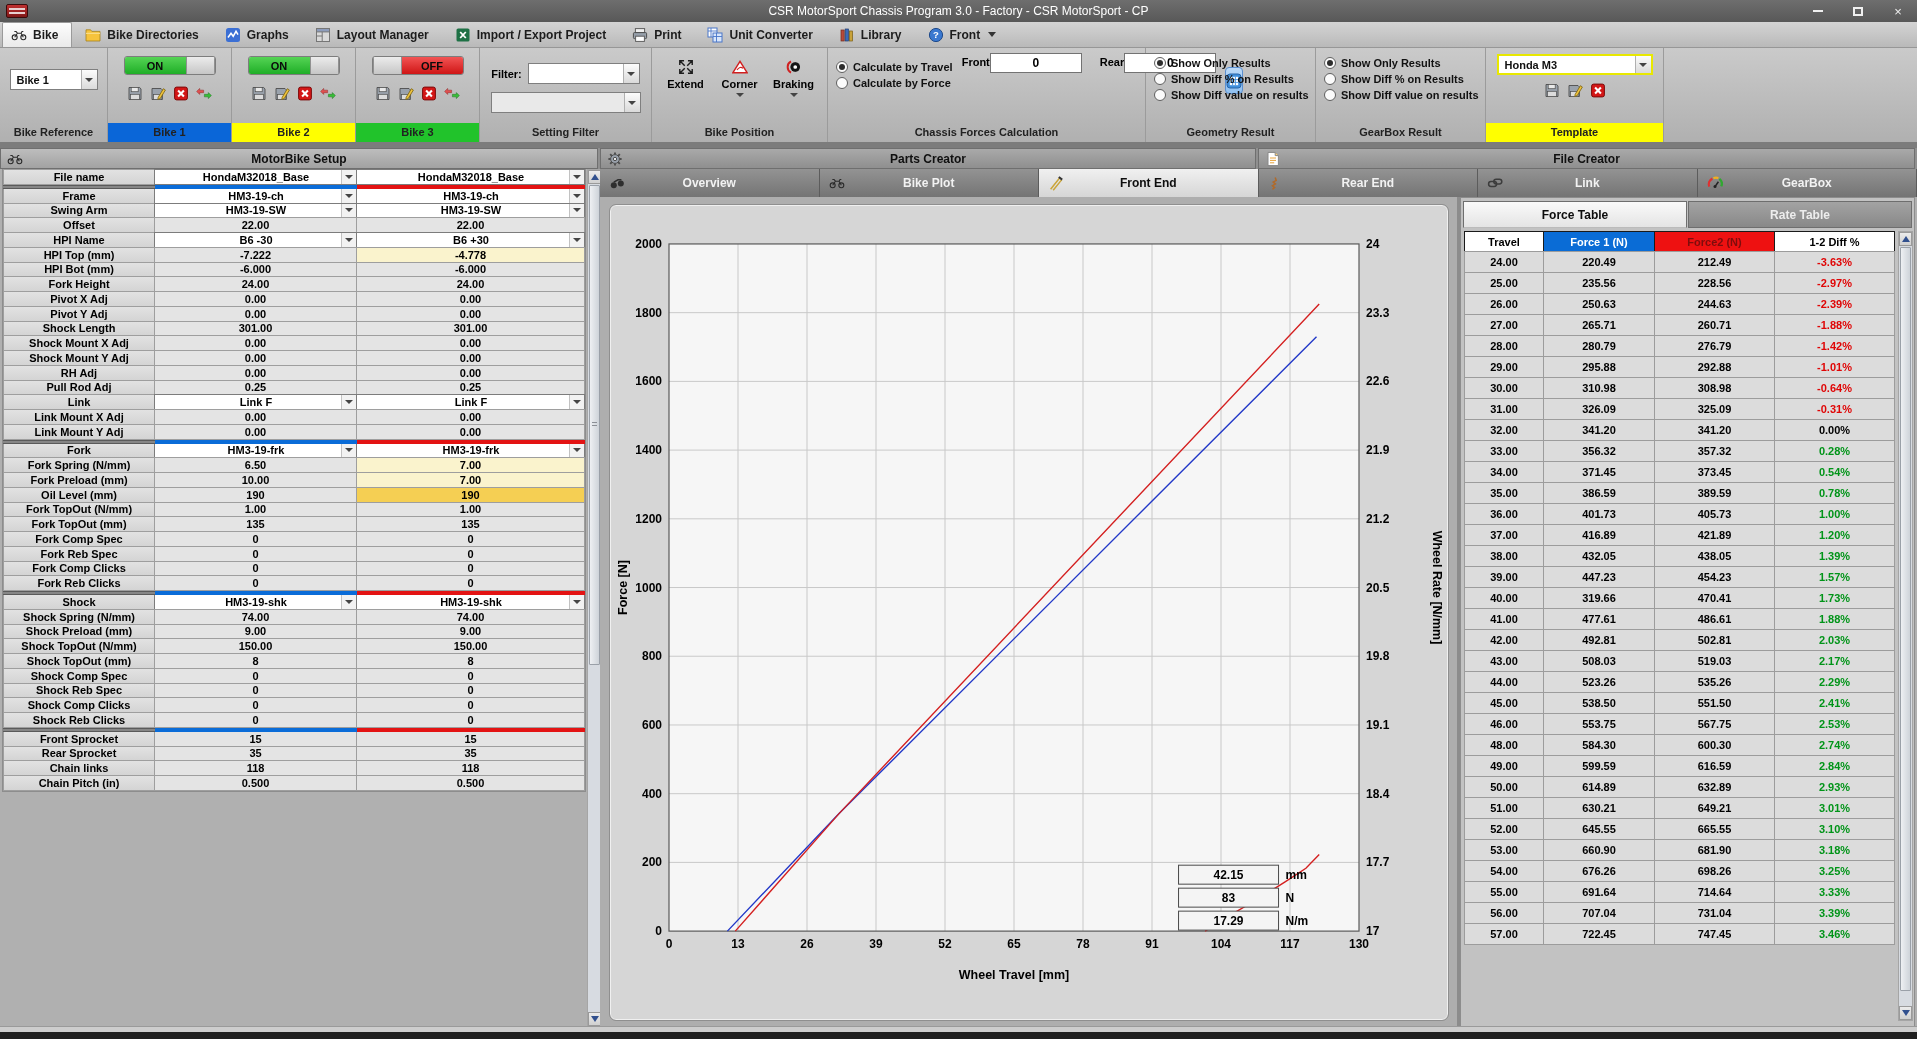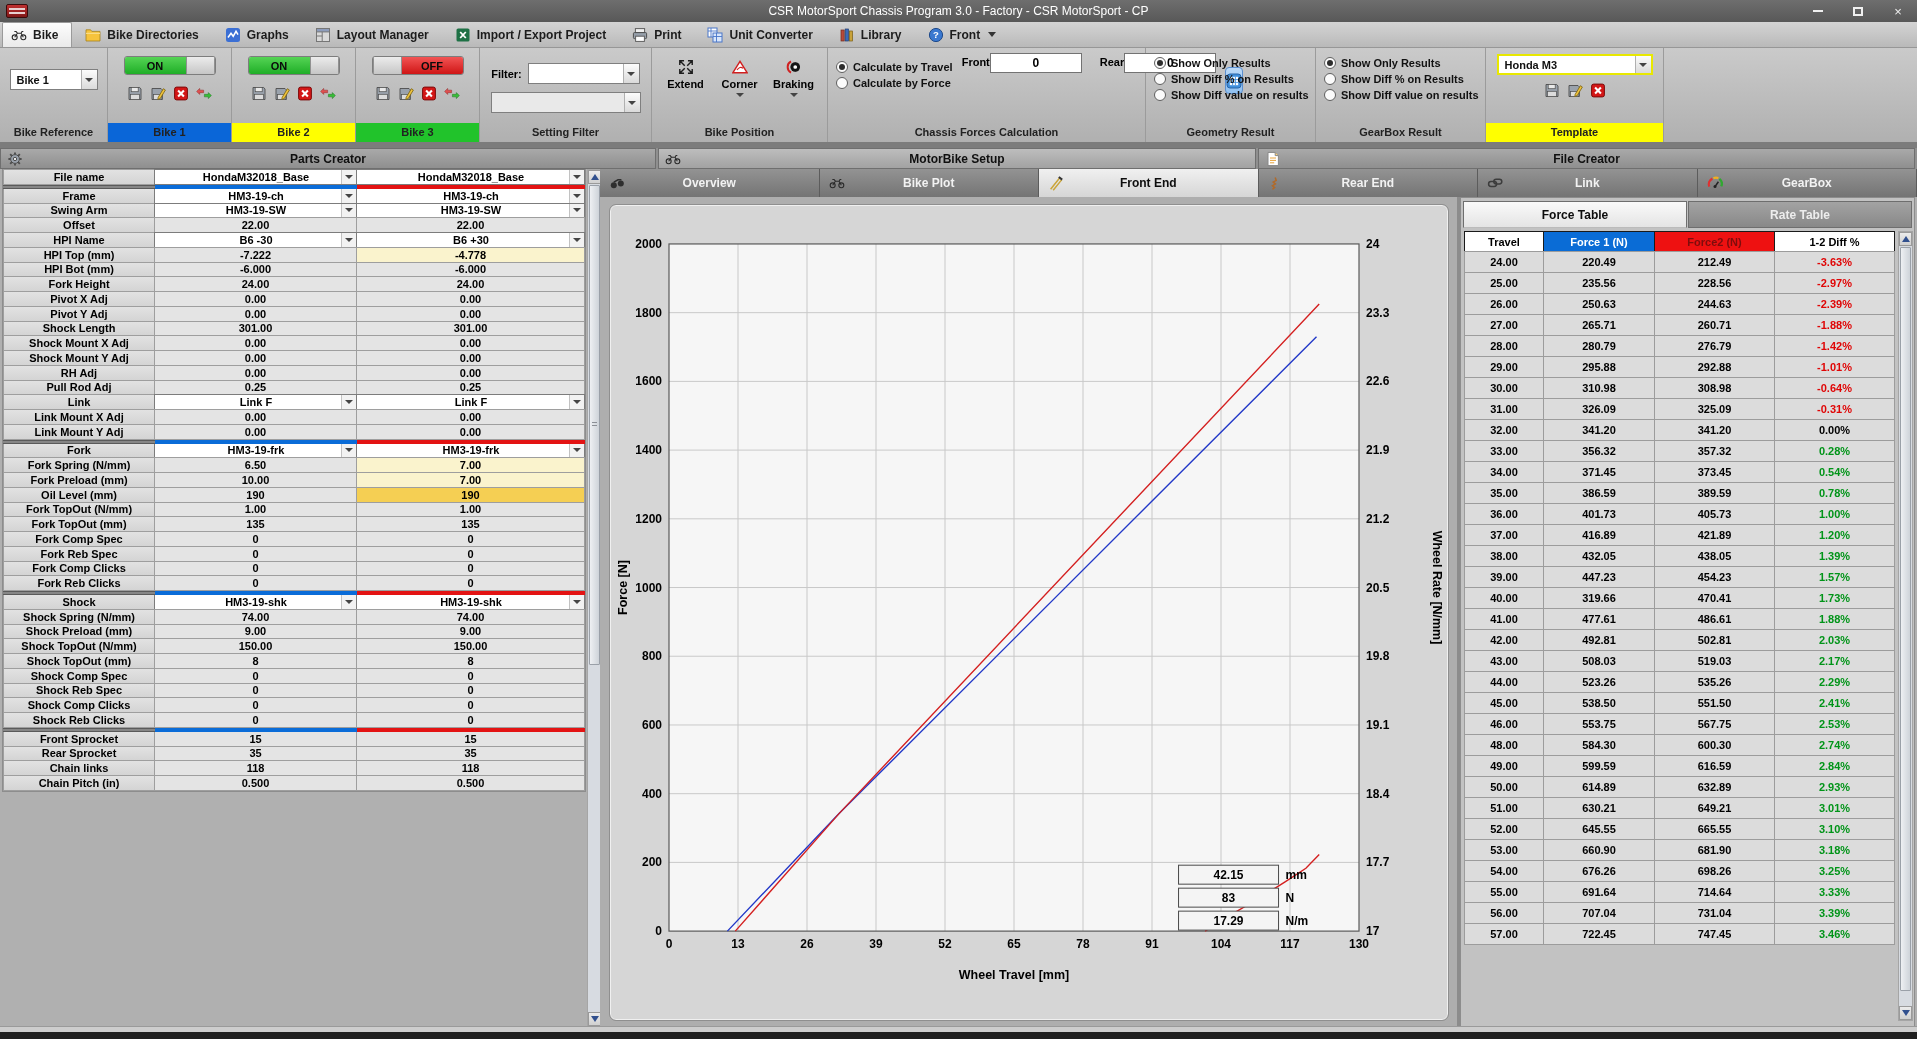--- a/index.html
+++ b/index.html
@@ -508,41 +508,41 @@
               </svg>
             </span></span>
         </div>
       <div class="grp-label" style="background:#ffff00;">Template</div>
     </div>
     <div style="flex:1;"></div>
   </div>
 
   <div class="prestrip"></div>
   <div class="maintabs" id="maintabs">
-      <div class="maintab" style="width:656px;">
-     <span class="icn">
-          <svg viewBox="0 0 16 16">
-            <g stroke="#4e4e4e" stroke-width="1.9">
-              <path d="M8 1.4 v2.2 M8 12.4 v2.2 M1.4 8 h2.2 M12.4 8 h2.2 M3.2 3.2 l1.6 1.6 M11.2 11.2 l1.6 1.6 M12.8 3.2 l-1.6 1.6 M4.8 11.2 l-1.6 1.6"></path>
-            </g>
-            <circle cx="8" cy="8" r="4.4" fill="#9aa2ac" stroke="#4e4e4e"></circle>
-            <circle cx="8" cy="8" r="1.7" fill="#e9e9e9" stroke="#4e4e4e"></circle>
-          </svg>
-        </span>
-        <span class="tlabel">Parts Creator</span>
-      </div>
       <div class="maintab active" style="width:598px;">
      <span class="icn">
           <svg viewBox="0 0 20 15">
             <circle cx="4.6" cy="10.4" r="3.1" fill="none" stroke="#2b2b2b" stroke-width="1.4"></circle>
             <circle cx="15.4" cy="10.4" r="3.1" fill="none" stroke="#2b2b2b" stroke-width="1.4"></circle>
             <path d="M4.6 10.4 L8 5.2 h4.6 l2.8 5.2 M8 5.2 L6.4 3.2 H4.2 M12.6 5.2 l1.2-2.2 h1.6" stroke="#2b2b2b" fill="none" stroke-width="1.3"></path>
           </svg>
         </span>
         <span class="tlabel">MotorBike Setup</span>
+      </div>
+      <div class="maintab" style="width:656px;">
+     <span class="icn">
+          <svg viewBox="0 0 16 16">
+            <g stroke="#4e4e4e" stroke-width="1.9">
+              <path d="M8 1.4 v2.2 M8 12.4 v2.2 M1.4 8 h2.2 M12.4 8 h2.2 M3.2 3.2 l1.6 1.6 M11.2 11.2 l1.6 1.6 M12.8 3.2 l-1.6 1.6 M4.8 11.2 l-1.6 1.6"></path>
+            </g>
+            <circle cx="8" cy="8" r="4.4" fill="#9aa2ac" stroke="#4e4e4e"></circle>
+            <circle cx="8" cy="8" r="1.7" fill="#e9e9e9" stroke="#4e4e4e"></circle>
+          </svg>
+        </span>
+        <span class="tlabel">Parts Creator</span>
       </div>
       <div class="maintab" style="width:657px;">
      <span class="icn">
           <svg viewBox="0 0 16 16">
             <path d="M3 1.4 h7.2 L13.4 4.6 V14.6 H3z" fill="#fff" stroke="#888"></path>
             <path d="M10.2 1.4 v3.2 h3.2" fill="#ffd27a" stroke="#888"></path>
             <path d="M5 7 h6 M5 9.4 h6 M5 11.8 h4.2" stroke="#e8a33a" stroke-width="1"></path>
           </svg>
         </span>
         <span class="tlabel">File Creator</span>

